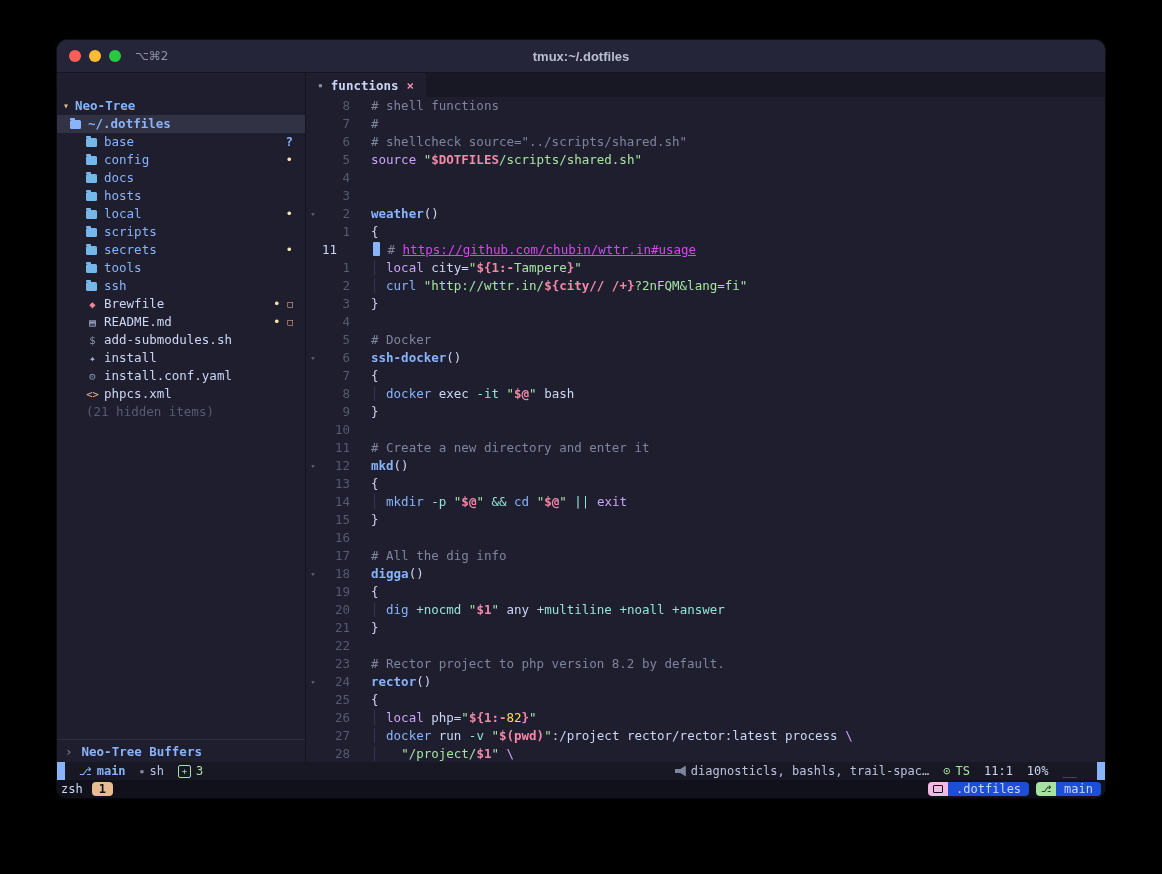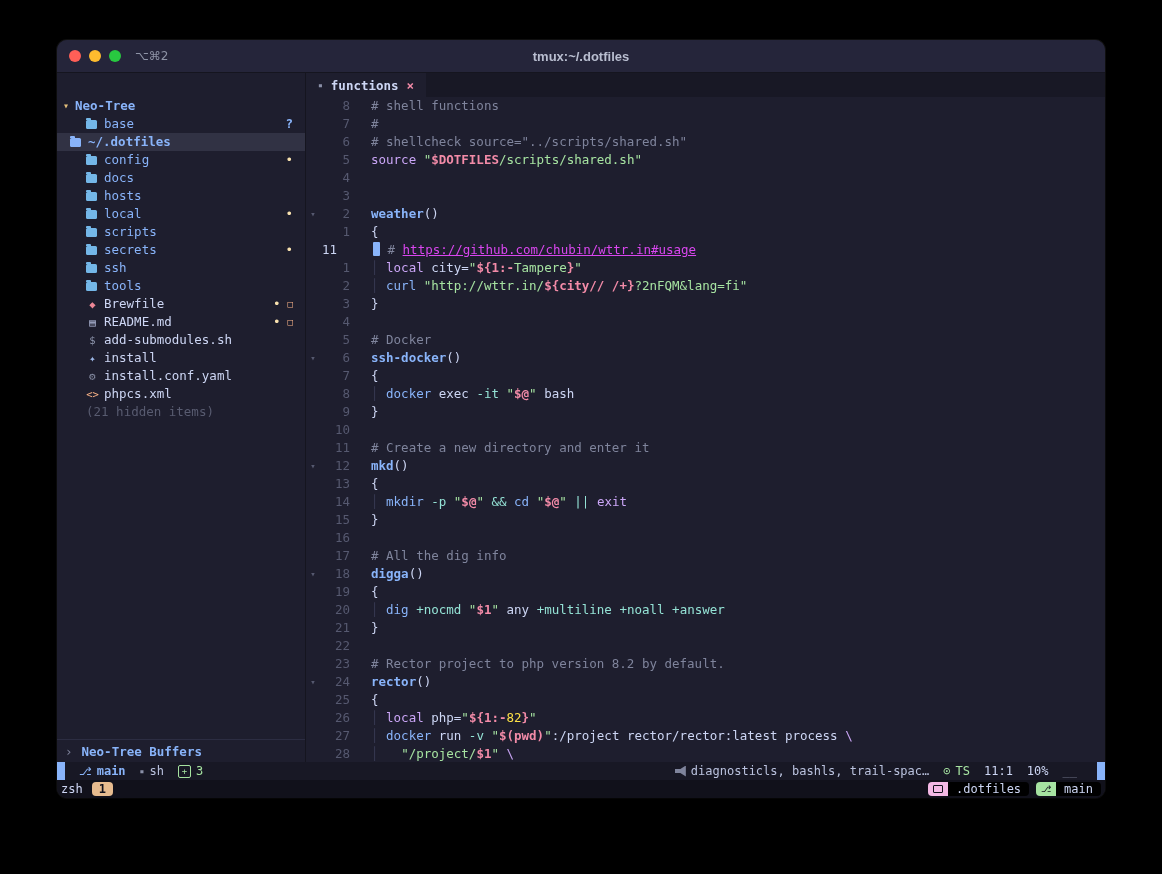--- a/index.html
+++ b/index.html
@@ -102,21 +102,21 @@
     font-size:12px;padding:0 4px;}
   .tm-left{display:flex;align-items:center;gap:9px;color:#cdd6f4;}
   .pill-idx{background:#e7bc8f;color:#11111b;border-radius:4px;padding:0 7px;height:14px;
     line-height:14px;font-weight:700;}
   .tm-right{margin-left:auto;display:flex;align-items:center;gap:7px;}
   .seg{display:flex;align-items:stretch;height:14px;}
   .seg-pill{width:20px;display:flex;align-items:center;justify-content:center;
     border-radius:4px 0 0 4px;color:#11111b;font-size:9px;}
   .seg-pill.pink{background:#f4b8e4;}
   .seg-pill.green{background:#a6e3a1;}
-  .seg-chip{background:#000000;color:#cdd6f4;display:flex;align-items:center;padding:0 8px;
+  .seg-chip{background:#1d4ed8;color:#cdd6f4;display:flex;align-items:center;padding:0 8px;
     border-radius:0 4px 4px 0;}
   .mini-term{width:8px;height:6px;border:1.2px solid #11111b;border-radius:1px;}
 </style>
 </head>
 <body>
 
 <div class="window">
 
   <div class="titlebar">
     <span class="tl tl-red"></span>
@@ -127,33 +127,33 @@
   </div>
 
   <div class="main">
 
     <div class="sidebar">
       <div class="trow header">
         <span class="hdr-chev">▾</span>
         <span>Neo-Tree</span>
       </div>
       <div>
-          <div class="trow k-dir">
-            <span class="fi" style="background: rgb(116, 183, 232);"></span>
-            <span class="tlabel">base</span>
-            <span class="badges">
-              <span class="b-q">?</span>
-            </span>
-          </div>
           <div class="trow root">
             <span class="fi" style="background: rgb(137, 180, 250);"></span>
             <span class="tlabel">~/.dotfiles</span>
           </div>
           <div class="trow k-dir">
             <span class="fi" style="background: rgb(116, 183, 232);"></span>
+            <span class="tlabel">base</span>
+            <span class="badges">
+              <span class="b-q">?</span>
+            </span>
+          </div>
+          <div class="trow k-dir">
+            <span class="fi" style="background: rgb(116, 183, 232);"></span>
             <span class="tlabel">config</span>
             <span class="badges">
               <span class="b-dot">•</span>
             </span>
           </div>
           <div class="trow k-dir">
             <span class="fi" style="background: rgb(116, 183, 232);"></span>
             <span class="tlabel">docs</span>
           </div>
           <div class="trow k-dir">
@@ -173,25 +173,25 @@
           </div>
           <div class="trow k-dir">
             <span class="fi" style="background: rgb(116, 183, 232);"></span>
             <span class="tlabel">secrets</span>
             <span class="badges">
               <span class="b-dot">•</span>
             </span>
           </div>
           <div class="trow k-dir">
             <span class="fi" style="background: rgb(116, 183, 232);"></span>
+            <span class="tlabel">tools</span>
+          </div>
+          <div class="trow k-dir">
+            <span class="fi" style="background: rgb(116, 183, 232);"></span>
             <span class="tlabel">ssh</span>
-          </div>
-          <div class="trow k-dir">
-            <span class="fi" style="background: rgb(116, 183, 232);"></span>
-            <span class="tlabel">tools</span>
           </div>
           <div class="trow k-file">
             <span class="gi" style="color: rgb(237, 135, 150);">◆</span>
             <span class="tlabel">Brewfile</span>
             <span class="badges">
               <span class="b-dot">•</span>
               <span class="b-sq">□</span>
             </span>
           </div>
           <div class="trow k-file">

